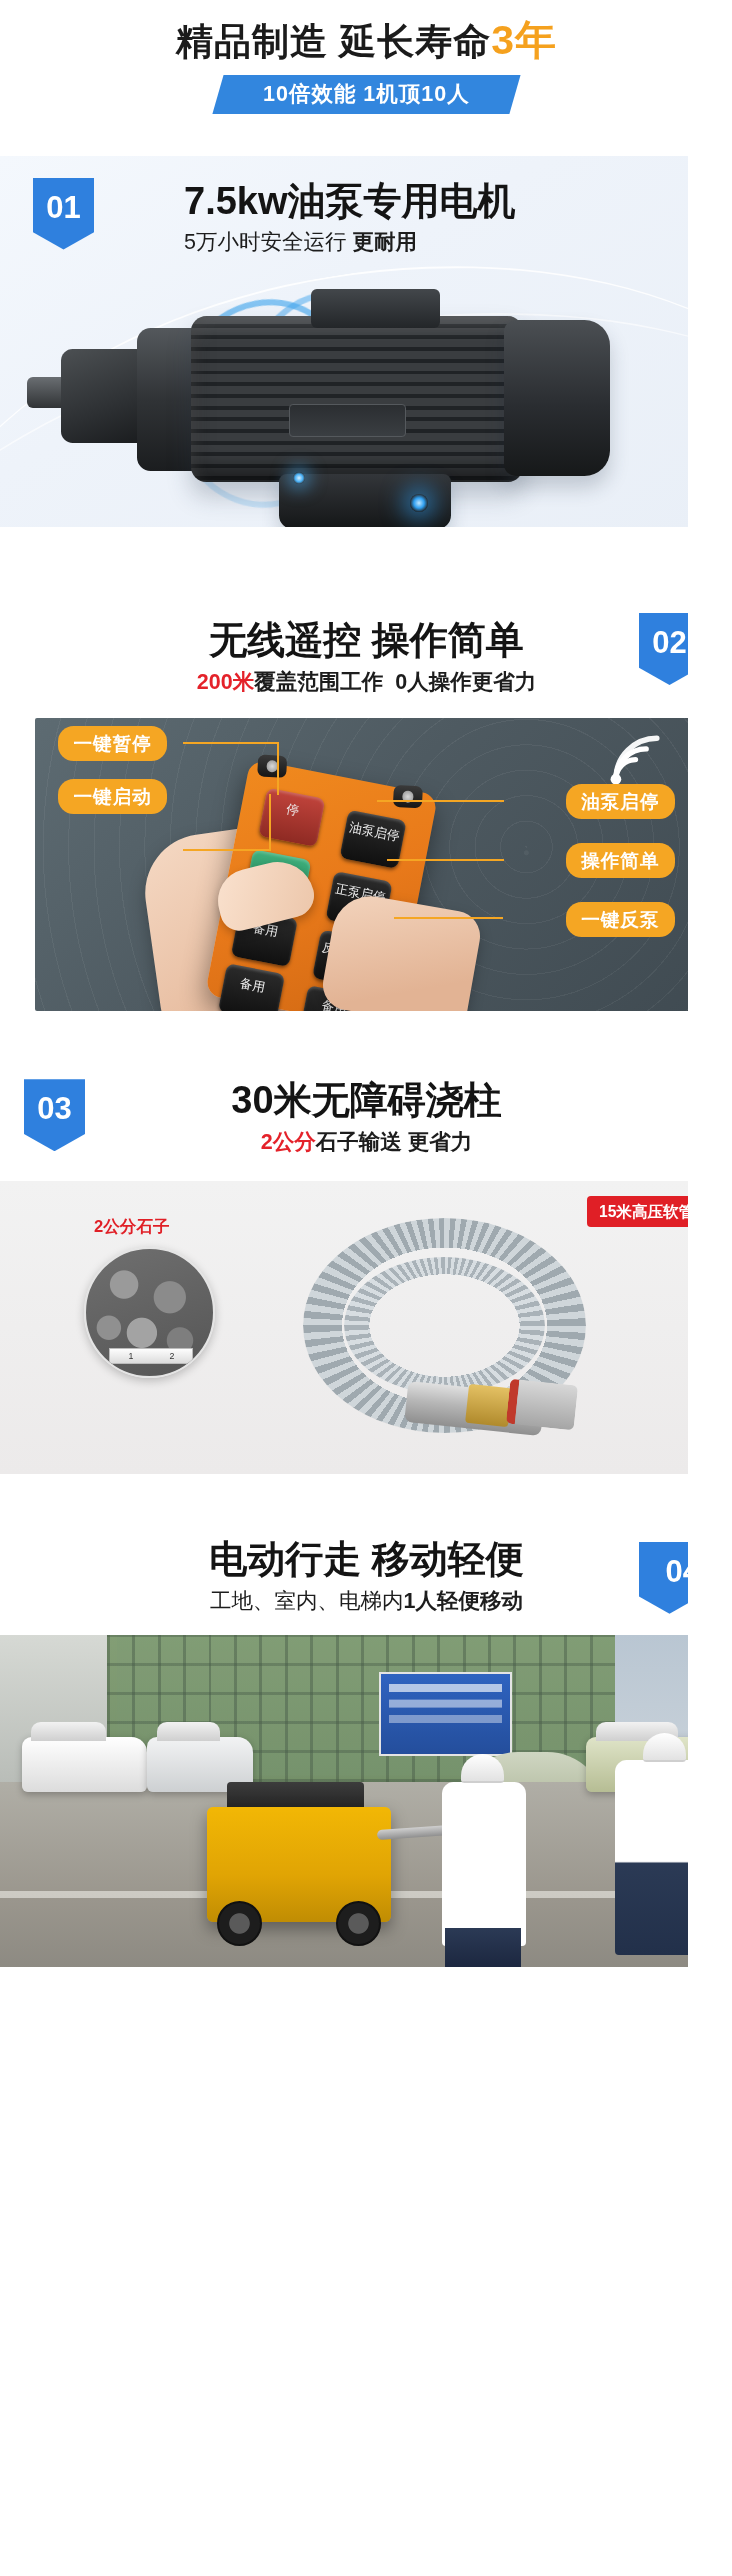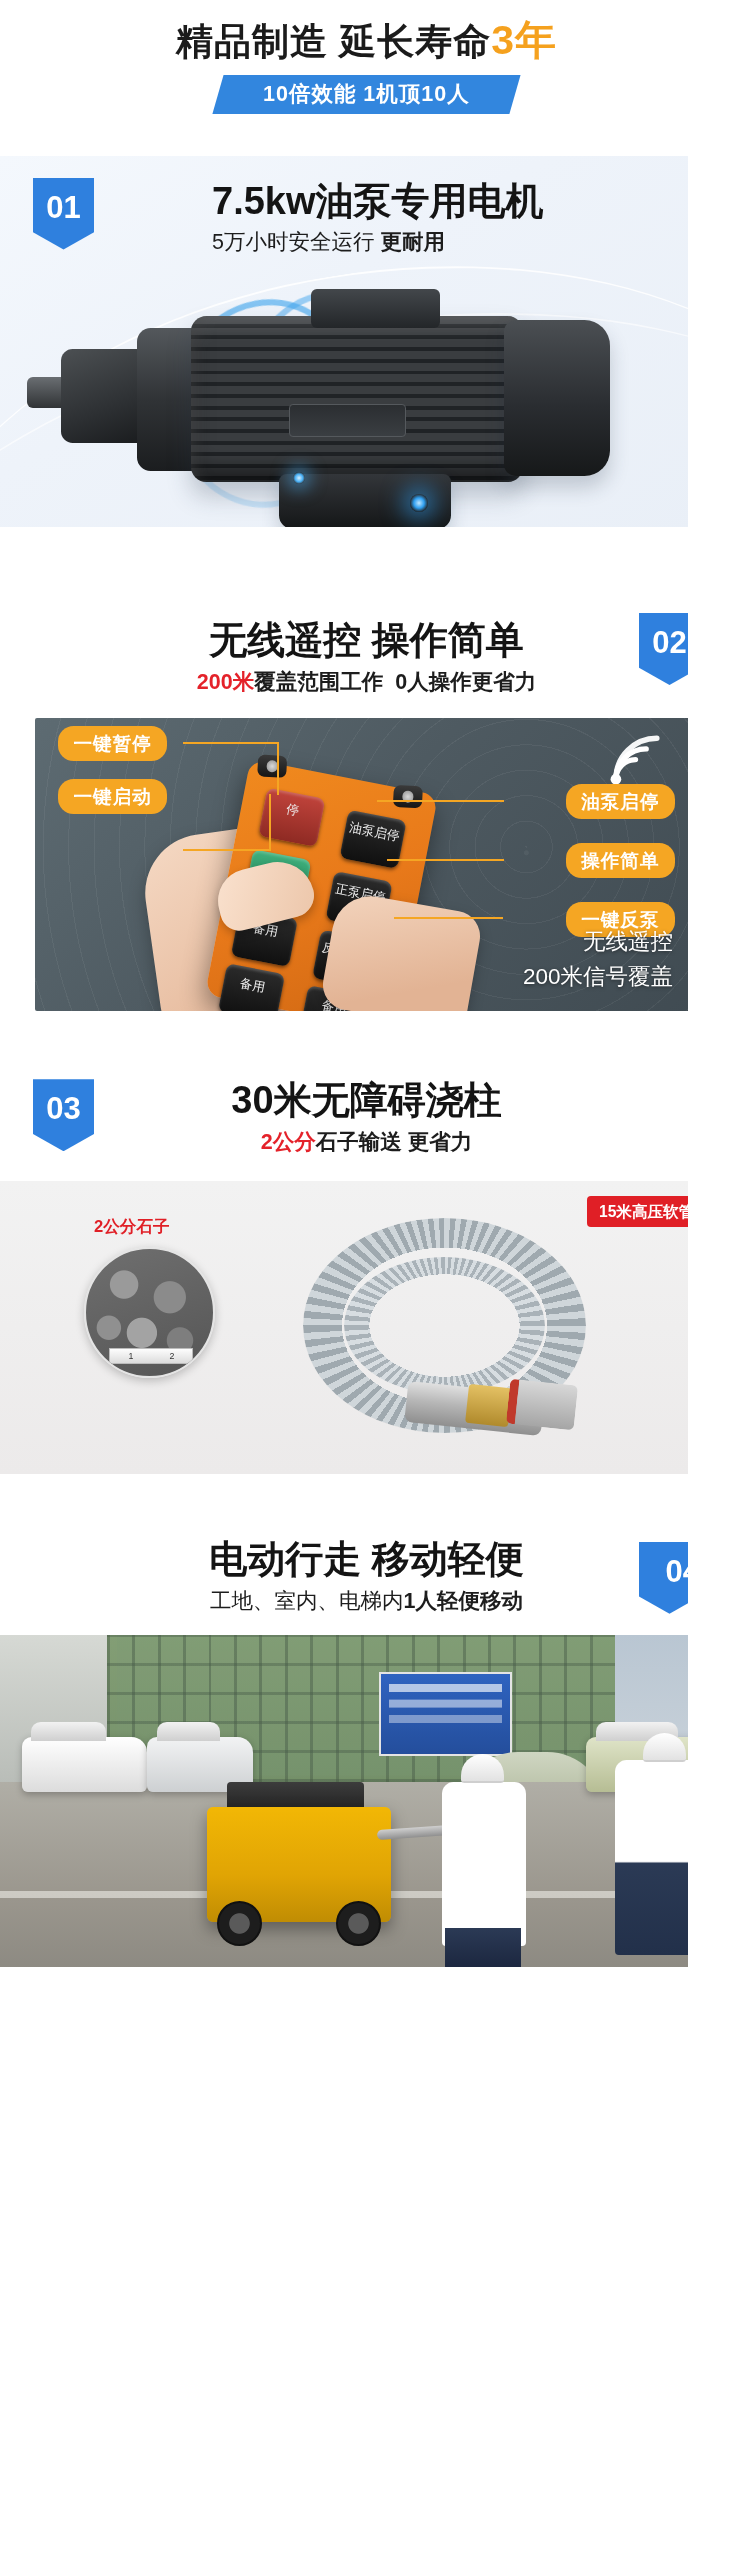--- a/index.html
+++ b/index.html
@@ -92,21 +92,20 @@
     background: linear-gradient(150deg,#f4f8fd 0%,#eef3fa 40%,#e9eff7 100%);
     position: relative;
     overflow: hidden;
   }
   .s1-inner {
     display: flex;
     align-items: flex-start;
     padding: 21.5px 0 0 33px;
     position: relative;
     z-index: 5;
-    gap: 28px;
   }
   .s1-text { margin-left: 90px; margin-top: 2px; }
   
   .swoosh {
     position: absolute;
     left: -117px; top: 117px;
     width: 977px; height: 508px;
     border-radius: 50% 50% 48% 52% / 62% 58% 42% 38%;
     border-top: 2px solid rgba(255,255,255,0.85);
     transform: rotate(-9deg);
@@ -334,21 +333,21 @@
   }
 
   
   .s3 { margin-top: 68px; }
   .s3-head {
     position: relative;
     display: flex;
     align-items: flex-start;
     justify-content: center;
   }
-  .s3-badge { position: absolute; left: 33px; top: 0px; }
+  .s3-badge { position: absolute; left: 24px; top: 0px; }
   .s3-text { text-align: center; }
 
   .hose-stage {
     position: relative;
     margin: 21.5px auto 0 auto;
     width: 733px; height: 293px;
     background: linear-gradient(180deg,#f2f2f2 0%,#eceaea 100%);
     overflow: hidden;
   }
   .redtag {
@@ -650,24 +649,20 @@
       <div class="lead" style="left:148px; top:23.4px;  width:96px; height:53px; border-top-width:2.9px; border-right-width:2.9px;"></div>
       <div class="lead" style="left:148px; top:76px;  width:88px; height:57px; border-bottom-width:2.9px; border-right-width:2.9px;"></div>
 
       <div class="tag" style="right:23.4px; top:66px;">油泵启停</div>
       <div class="tag" style="right:23.4px; top:125px;">操作简单</div>
       <div class="tag" style="right:23.4px; top:184px;">一键反泵</div>
       <div class="lead" style="left:342px; top:82px;  width:127px; height:2.9px; border-top-width:2.9px;"></div>
       <div class="lead" style="left:352px; top:141px; width:117px; height:2.9px; border-top-width:2.9px;"></div>
       <div class="lead" style="left:359px; top:199px; width:109px; height:2.9px; border-top-width:2.9px;"></div>
 
-      <div class="s2-caption">
-        <div>无线遥控</div>
-        <div>200米信号覆盖</div>
-      </div>
     </div>
   </div>
 
   <div class="sec s3">
     <div class="s3-head">
       <div class="badge s3-badge">03</div>
       <div class="s3-text">
         <div class="sec-title">30米无障碍浇柱</div>
         <div class="sec-sub">
           <span class="red">2公分</span><span class="bold">石子输送 更省力</span>

